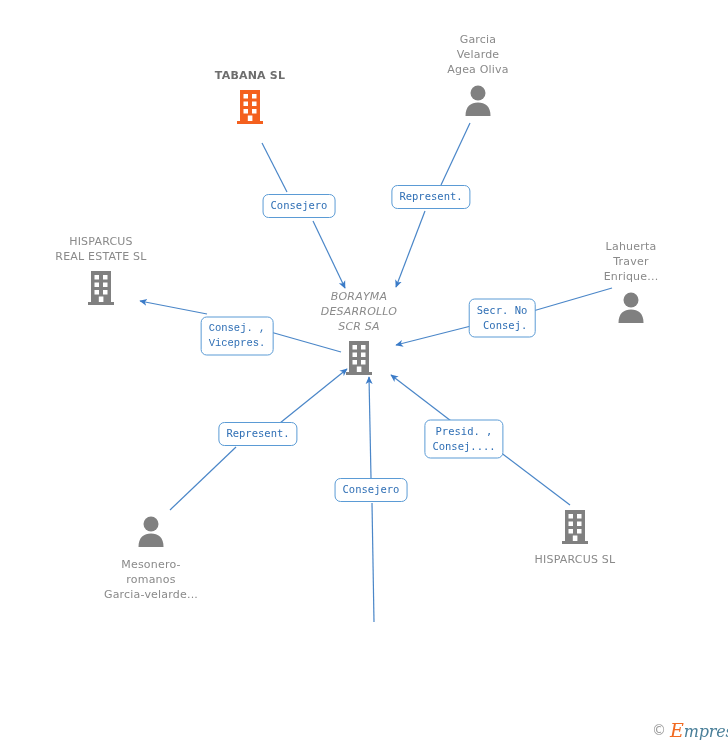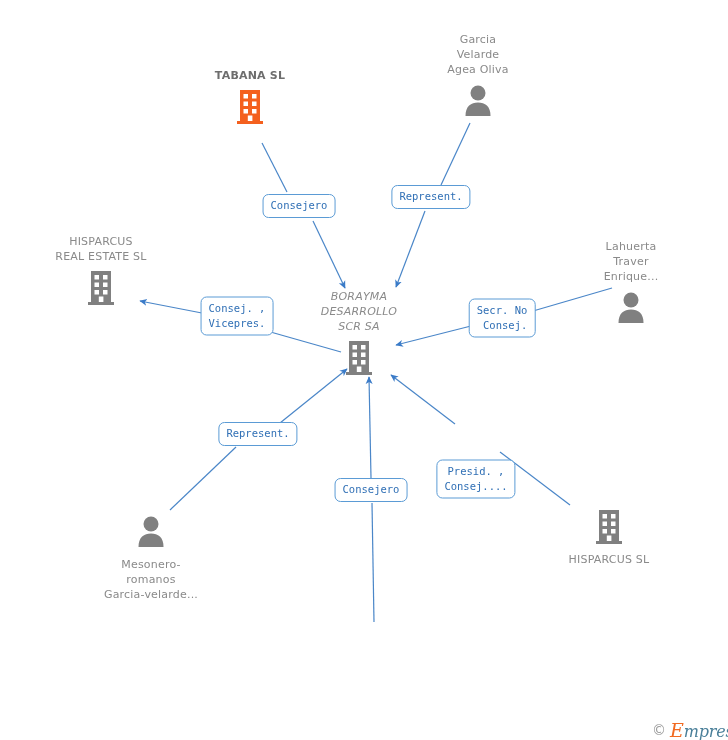--- a/index.html
+++ b/index.html
@@ -210,47 +210,47 @@
 romanos
 Garcia-velarde...</div>
     <span class="node-icon">
       <svg viewBox="0 0 34 38" width="34" height="38">
         <circle cx="17" cy="11" r="7.5" fill="#808080"></circle>
         <path d="M 4.5 34 C 4.5 24 10 20.5 17 20.5 C 24 20.5 29.5 24 29.5 34 Z" fill="#808080"></path>
       </svg>
     </span>
   </div>
 
-  <div class="node below" style="left:609px; top:508px;justify-content:space-between;">
+  <div class="node below" style="left:575px; top:508px;justify-content:space-between;">
     <div class="node-label">HISPARCUS SL</div>
     <span class="node-icon">
       <svg viewBox="0 0 34 38" width="34" height="38">
         <rect x="7" y="2" width="20" height="31" fill="#808080"></rect>
         <rect x="4" y="33" width="26" height="3" fill="#808080"></rect>
         <rect x="10.5" y="6" width="4.5" height="4.5" fill="#ffffff"></rect>
         <rect x="19" y="6" width="4.5" height="4.5" fill="#ffffff"></rect>
         <rect x="10.5" y="13.5" width="4.5" height="4.5" fill="#ffffff"></rect>
         <rect x="19" y="13.5" width="4.5" height="4.5" fill="#ffffff"></rect>
         <rect x="10.5" y="21" width="4.5" height="4.5" fill="#ffffff"></rect>
         <rect x="19" y="21" width="4.5" height="4.5" fill="#ffffff"></rect>
         <rect x="14.8" y="27.5" width="4.6" height="5.5" fill="#ffffff"></rect>
       </svg>
     </span>
   </div>
 
 
   <div class="edge-label" style="left:299px; top:206px;">Consejero</div>
   <div class="edge-label" style="left:431px; top:197px;">Represent.</div>
-  <div class="edge-label" style="left:237px; top:316px;">Consej. ,
+  <div class="edge-label" style="left:237px; top:336px;font-family:Liberation Mono, monospace;">Consej. ,
 Vicepres.</div>
   <div class="edge-label" style="left:502px; top:318px;text-align:right;">Secr.  No
 Consej.</div>
   <div class="edge-label" style="left:258px; top:434px;">Represent.</div>
   <div class="edge-label" style="left:371px; top:490px;">Consejero</div>
-  <div class="edge-label" style="left:476px; top:439px;margin-top:40px;">Presid. ,
+  <div class="edge-label" style="left:464px; top:439px;">Presid. ,
 Consej....</div>
 
   <div id="watermark" style="left:652px; top:719px;">
     <span class="wm-c">©</span>
     <span class="wm-text"><span class="cap">E</span><span>mpresia</span></span>
   </div>
 
 </div>
 
 </body></html>

